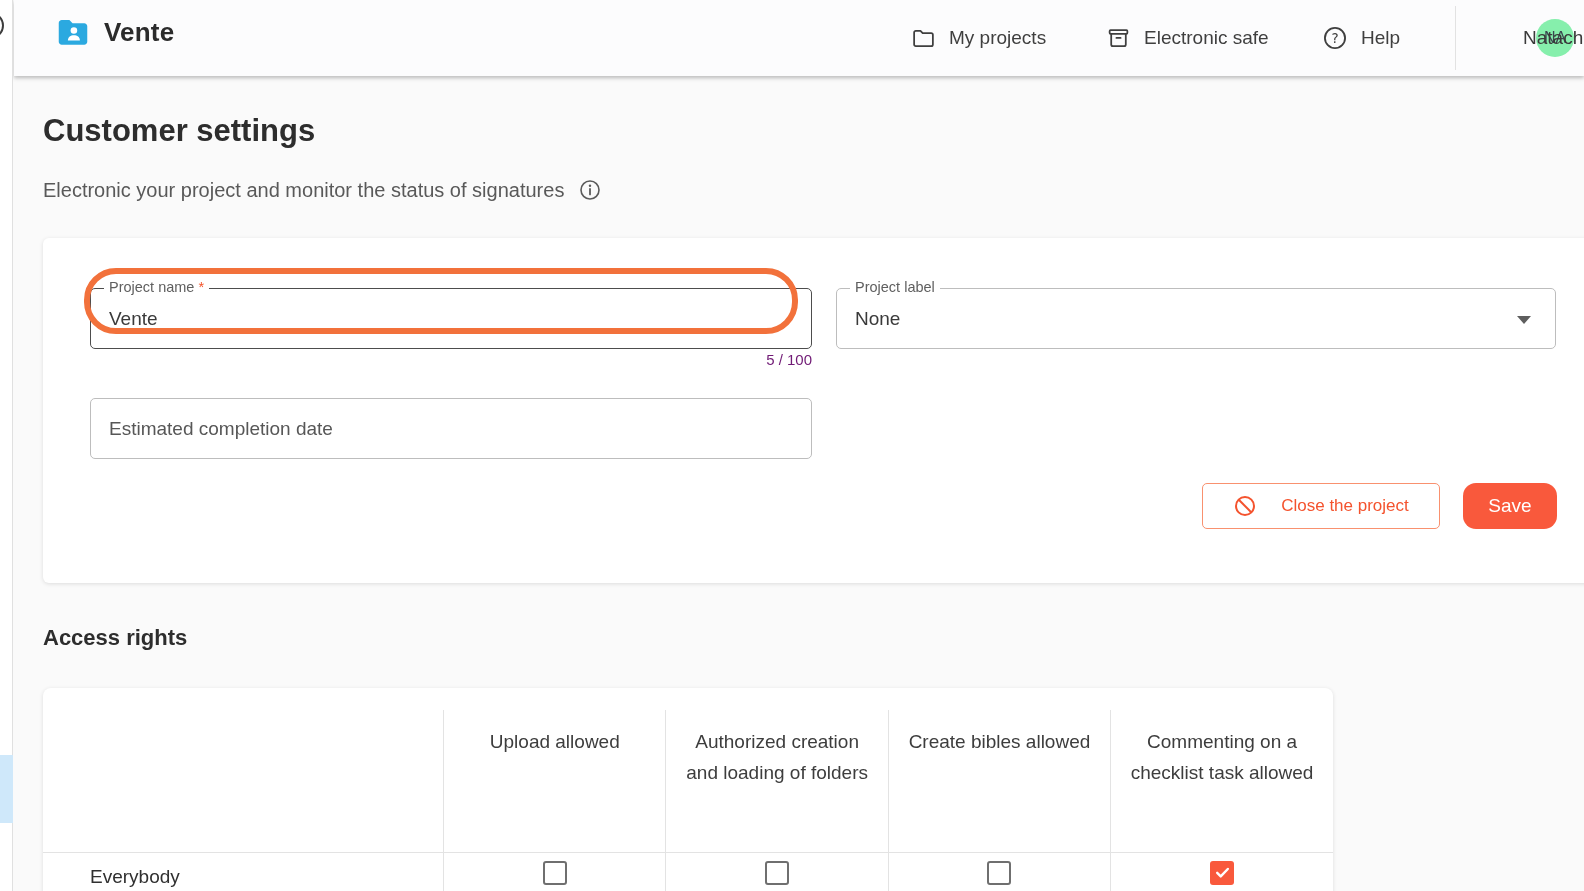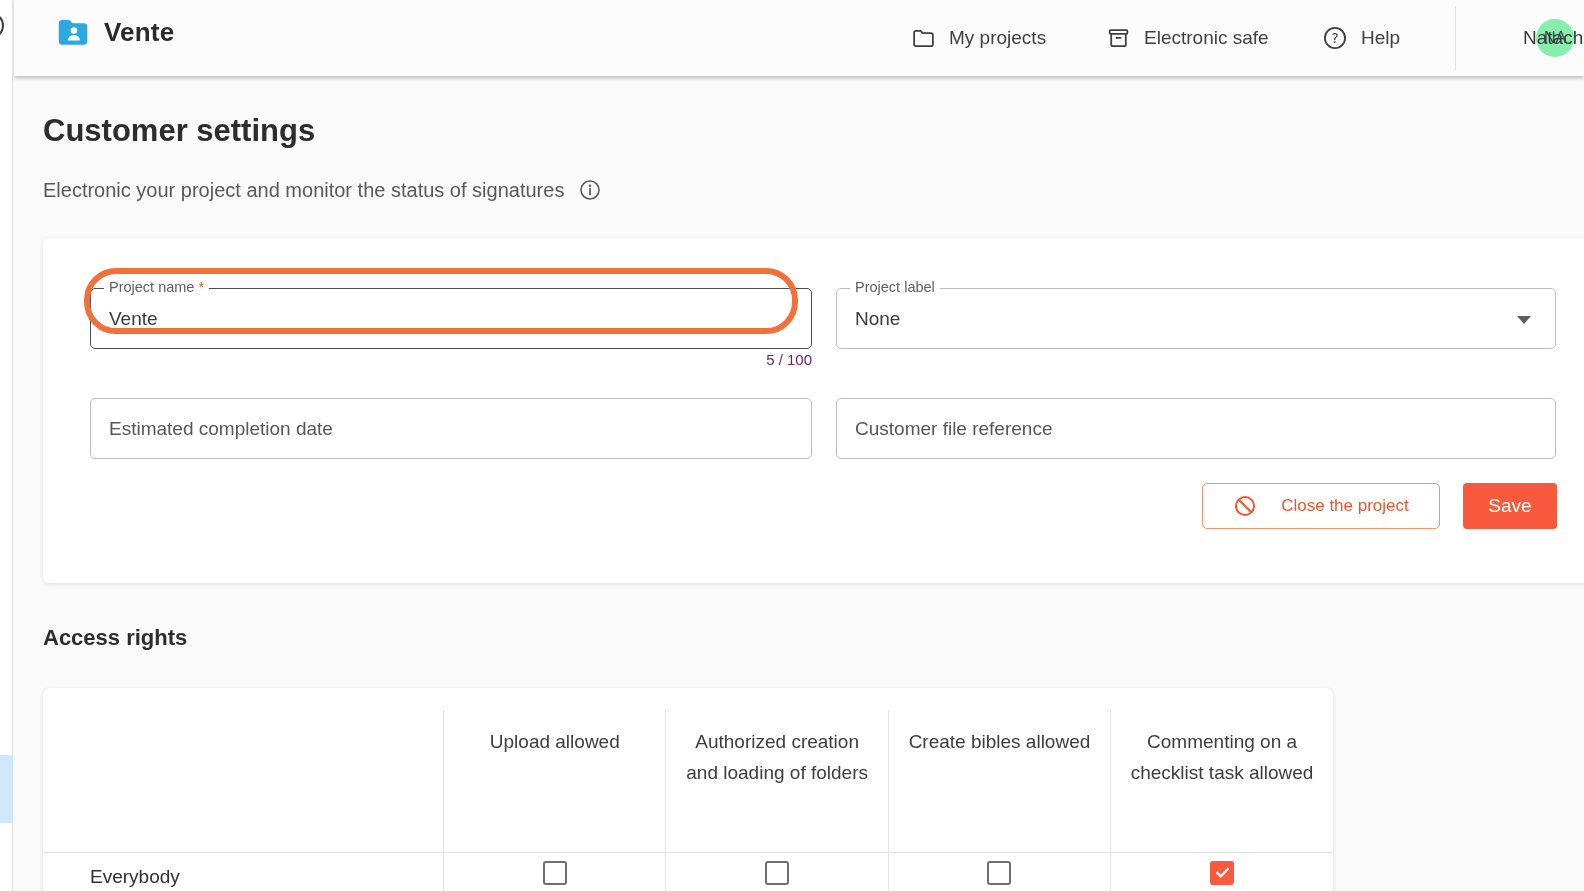--- a/index.html
+++ b/index.html
@@ -42,21 +42,21 @@
   .f-date  { left:47px;  top:160px; width:722px; }
   .f-ref   { left:793px; top:160px; width:720px; }
 
   .sel-arrow { position:absolute; right:24px; top:27px; width:0; height:0; border-left:7px solid transparent; border-right:7px solid transparent; border-top:8px solid #5e5e5e; }
 
   .counter { position:absolute; left:47px; top:113px; width:722px; text-align:right; font-size:15px; color:#701a75; }
 
   .highlight { position:absolute; left:41px; top:30px; width:714px; height:66px; border:6px solid #f2713b; border-radius:32px; pointer-events:none; z-index:4; }
 
   .btn-row-close { position:absolute; left:1159px; top:245px; width:238px; height:46px; border:1px solid #f9916f; border-radius:5px; background:#fff; color:#f4532e; font-size:17px; display:flex; align-items:center; justify-content:center; gap:24px; cursor:pointer; }
-  .btn-save { position:absolute; left:1420px; top:245px; width:94px; height:46px; border:none; border-radius:4px; background:#f9593c; color:#fff; font-size:19px; font-weight:500; display:flex; align-items:center; justify-content:center; cursor:pointer; }
+  .btn-save { position:absolute; left:1420px; top:245px; width:94px; height:46px; border:none; border-radius:13px; background:#f9593c; color:#fff; font-size:19px; font-weight:500; display:flex; align-items:center; justify-content:center; cursor:pointer; }
 
   
   .section-title { position:absolute; left:43px; top:625px; font-size:22px; font-weight:700; color:#2d2d2d; }
   .table-card { position:absolute; left:43px; top:688px; width:1290px; height:300px; background:#fff; border-radius:8px 8px 0 0; box-shadow:0 1px 4px rgba(0,0,0,.12); padding-top:22px; }
   table { border-collapse:collapse; width:1290px; table-layout:fixed; }
   col.c0 { width:400px; } col.cn { width:222px; }
   th { font-size:19px; font-weight:500; color:#3d3d3d; text-align:center; vertical-align:top; padding-top:16px; line-height:31px; height:142px; border-bottom:1px solid #e3e3e3; }
   th.col-h, td.cb-cell { border-left:1px solid #e3e3e3; }
   th.col-h { padding-left:14px; padding-right:14px; }
   td { height:80px; vertical-align:top; }
@@ -141,23 +141,20 @@
     <div class="field f-label">
       <span class="flabel">Project label</span>
       <span class="fvalue">None</span>
       <span class="sel-arrow"></span>
     </div>
 
     <div class="field f-date">
       <input type="text" placeholder="Estimated completion date" style="">
     </div>
 
-    <div class="field f-ref">
-      <input type="text" placeholder="Customer file reference" style="">
-    </div>
 
     <button class="btn-row-close">
       <svg class="ic" width="24" height="24" viewBox="0 0 24 24" fill="none" stroke="#f4532e" stroke-width="2">
         <circle cx="12" cy="12" r="9"></circle>
         <line x1="5.8" y1="5.8" x2="18.2" y2="18.2"></line>
       </svg>
       <span>Close the project</span>
     </button>
     <button class="btn-save">Save</button>
   </div>

